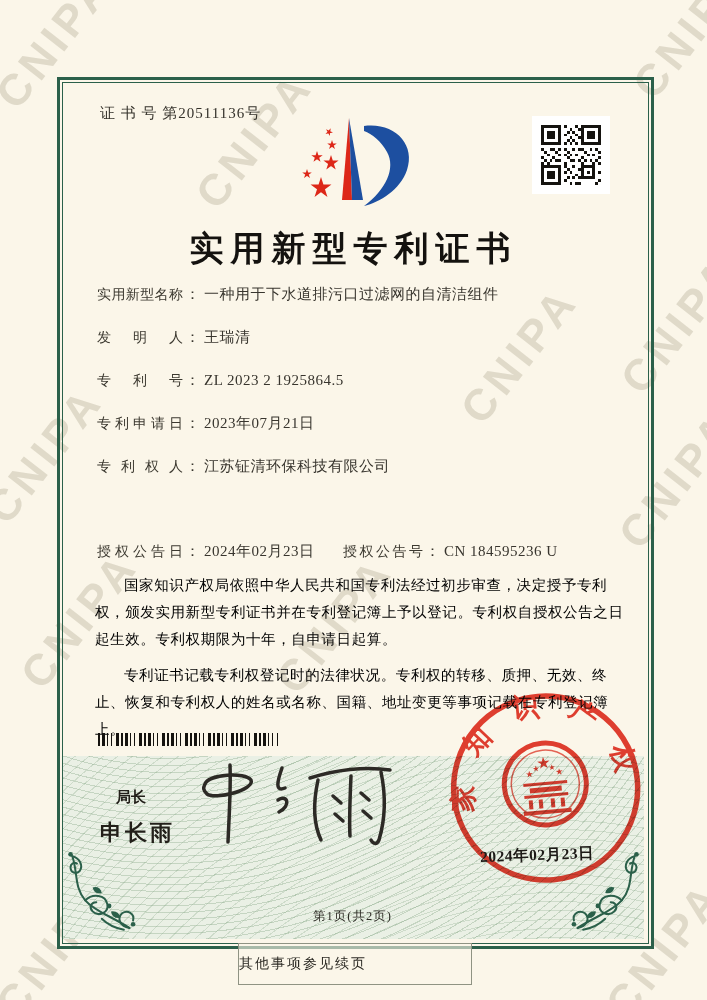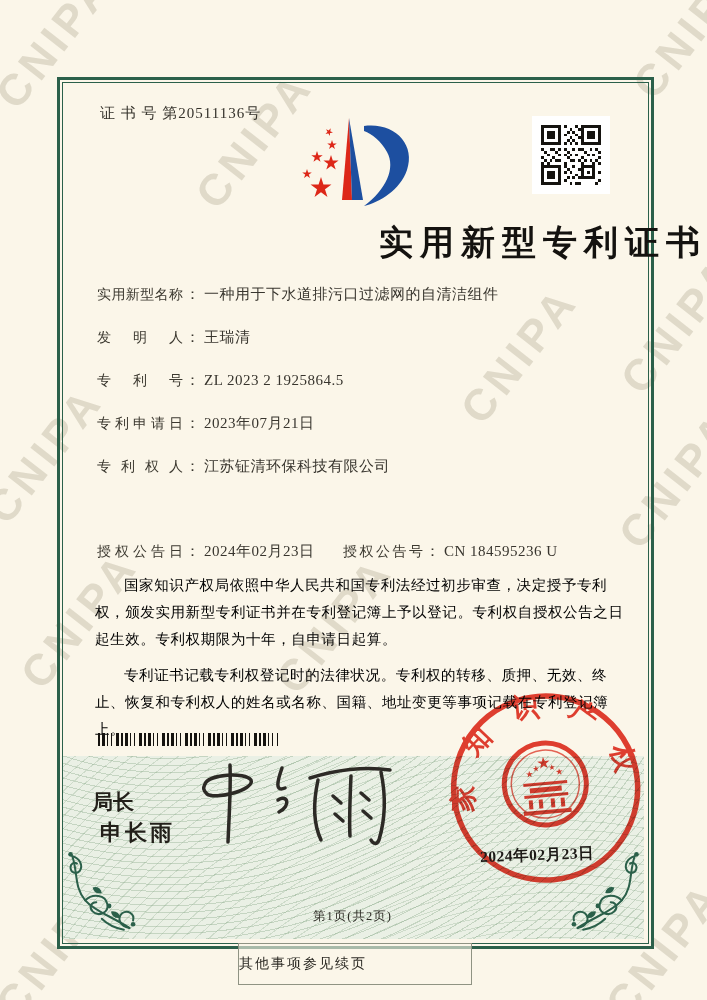--- a/index.html
+++ b/index.html
@@ -25,41 +25,41 @@
 
   .flourish{position:absolute;z-index:4;width:96px;height:92px;}
   .flourish.left{left:63px;top:847px;}
   .flourish.right{left:548px;top:847px;transform:scaleX(-1);}
 
   
   .cert-number{position:absolute;z-index:5;left:100px;top:104px;font-size:15px;letter-spacing:1px;color:#35322b;}
   .logo{position:absolute;z-index:5;left:292px;top:110px;}
   .qr{position:absolute;z-index:5;left:532px;top:116px;width:78px;height:78px;background:#fff;
       display:flex;align-items:center;justify-content:center;}
-  .title{position:absolute;z-index:5;left:0;right:0;top:220px;text-align:right;
+  .title{position:absolute;z-index:5;left:0;right:0;top:226px;text-align:center;
       font-size:34px;font-weight:bold;letter-spacing:7px;color:#14120f;}
 
   .frow{position:absolute;z-index:5;left:97px;font-size:15px;color:#38352e;white-space:nowrap;}
   .flabel{display:inline-block;width:86px;font-size:14px;text-align:justify;text-align-last:justify;
       vertical-align:baseline;color:#3c3930;}
   .flabel.short{width:80px;}
   .fcolon{margin:0 4px 0 2px;}
   .fvalue{letter-spacing:.5px;}
   .fgroup2{position:absolute;left:246px;top:0;white-space:nowrap;}
 
   .paras{position:absolute;z-index:5;left:95px;top:572px;width:532px;font-size:14.5px;
       line-height:1.85;color:#000000;letter-spacing:.6px;}
   .paras p{margin:0 0 10px 0;text-indent:2em;}
 
   .barcode{position:absolute;z-index:5;left:98px;top:733px;width:180px;height:13px;
       background:repeating-linear-gradient(90deg,#15130f 0 2px,rgba(0,0,0,0) 2px 4px,#15130f 4px 7px,
       rgba(0,0,0,0) 7px 9px,#15130f 9px 10px,rgba(0,0,0,0) 10px 13px,#15130f 13px 14px,
       rgba(0,0,0,0) 14px 18px,#15130f 18px 21px,rgba(0,0,0,0) 21px 23px);}
 
-  .signer-title{position:absolute;z-index:5;left:92px;top:788px;font-size:21px;font-weight:600;color:#23201a;}
+  .signer-title{position:absolute;z-index:5;left:116px;top:788px;font-size:15px;font-weight:600;color:#23201a;}
   .signer-name{position:absolute;z-index:5;left:100px;top:818px;font-size:22px;font-weight:600;
       letter-spacing:3px;color:#23201a;}
   .signature{position:absolute;z-index:5;left:185px;top:748px;}
 
   .seal{position:absolute;z-index:6;left:438px;top:684px;width:216px;height:216px;
       transform:rotate(-5deg);opacity:.9;mix-blend-mode:multiply;}
   .seal-date{position:absolute;z-index:7;left:462px;top:845px;width:150px;text-align:center;
       font-size:15.5px;font-weight:bold;color:#1d1a17;transform:rotate(-2deg);letter-spacing:.5px;}
 
   .page-info{position:absolute;z-index:5;left:57px;top:908px;width:591px;text-align:center;

